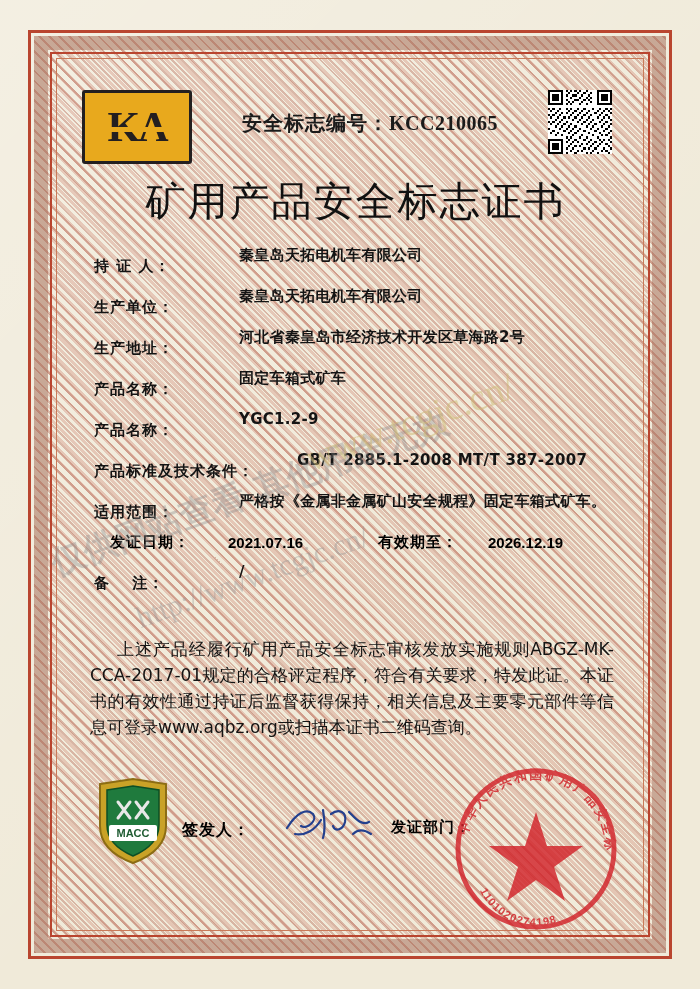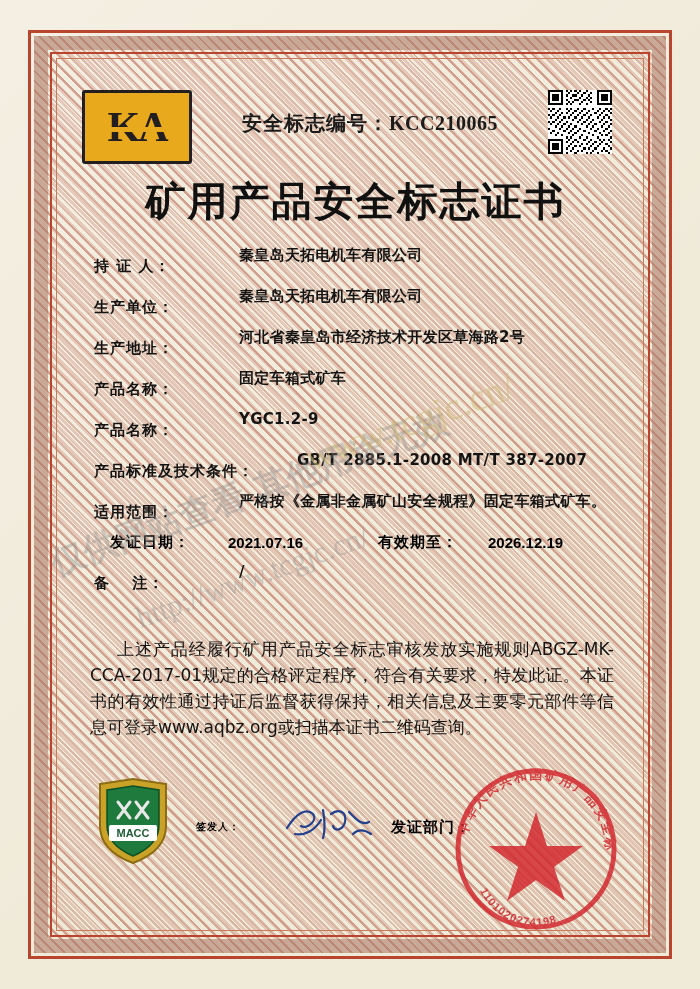--- a/index.html
+++ b/index.html
@@ -83,21 +83,21 @@
   .qr{
     position:absolute;right:8px;top:0;width:64px;height:64px;
     background:#fff;
   }
 
   
   .title{
     position:absolute;left:11px;right:0;top:110px;
     text-align:center;
     font-family:"DejaVu Sans", sans-serif;
-    font-weight:bold;
+    font-weight:normal;
     font-size:40px;
     color:#111;
     letter-spacing:2px;
   }
 
   
   .fields{
     position:absolute;left:32px;right:24px;top:182px;
   }
   .field{
@@ -141,22 +141,22 @@
   .para .indent{display:inline-block;width:26px;}
 
   
   .bottom{
     position:absolute;left:24px;right:24px;top:690px;height:160px;
   }
   .macc-shield{
     position:absolute;left:10px;top:24px;width:74px;height:86px;
   }
   .sign-label{
-    position:absolute;left:110px;top:66px;
-    font-size:10px;font-weight:bold;letter-spacing:1px;
+    position:absolute;left:96px;top:66px;
+    font-size:16px;font-weight:bold;letter-spacing:1px;
     font-family:"DejaVu Sans", sans-serif;
   }
   .signature{
     position:absolute;left:195px;top:44px;width:96px;height:48px;
   }
   .dept-label{
     position:absolute;left:305px;top:64px;
     font-size:15px;font-weight:bold;letter-spacing:1px;
     font-family:Liberation Sans, sans-serif;
   }

